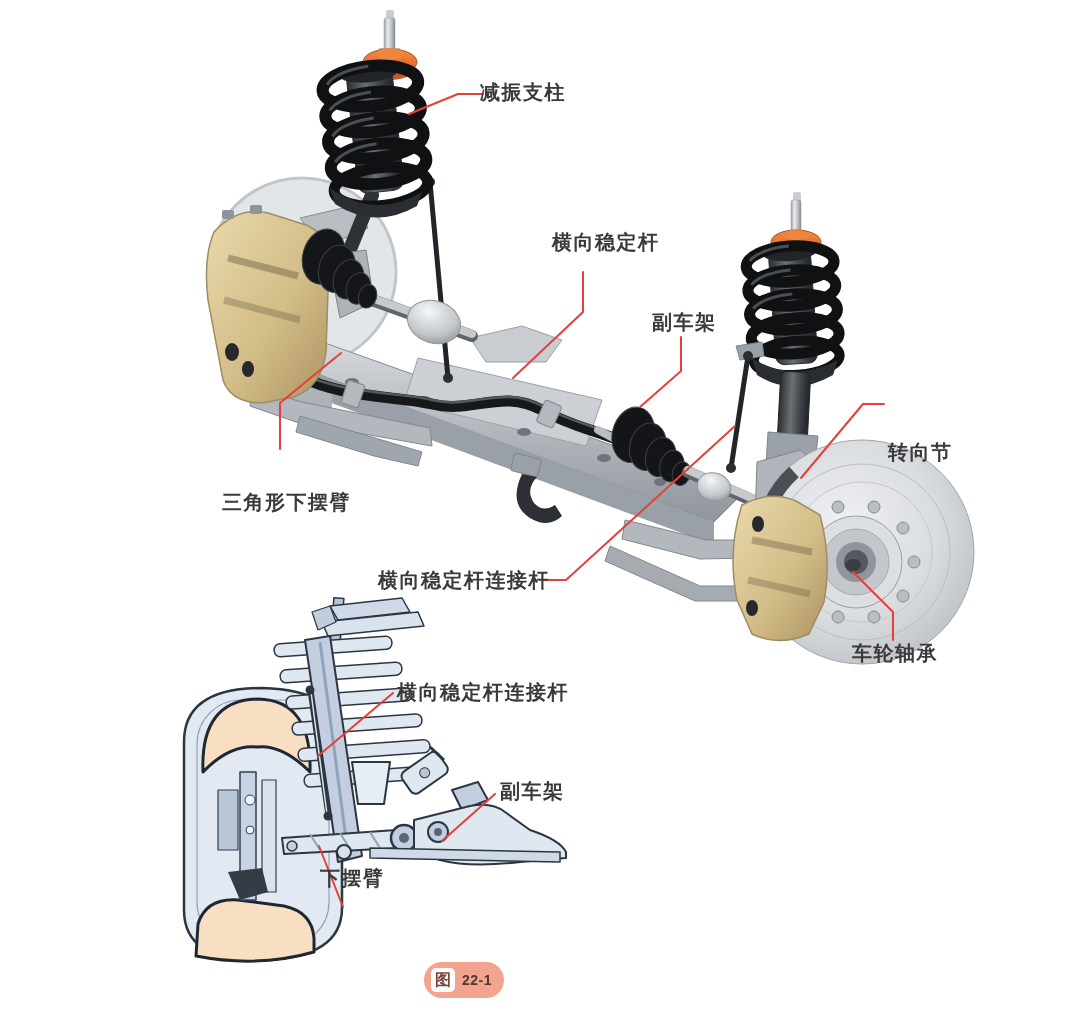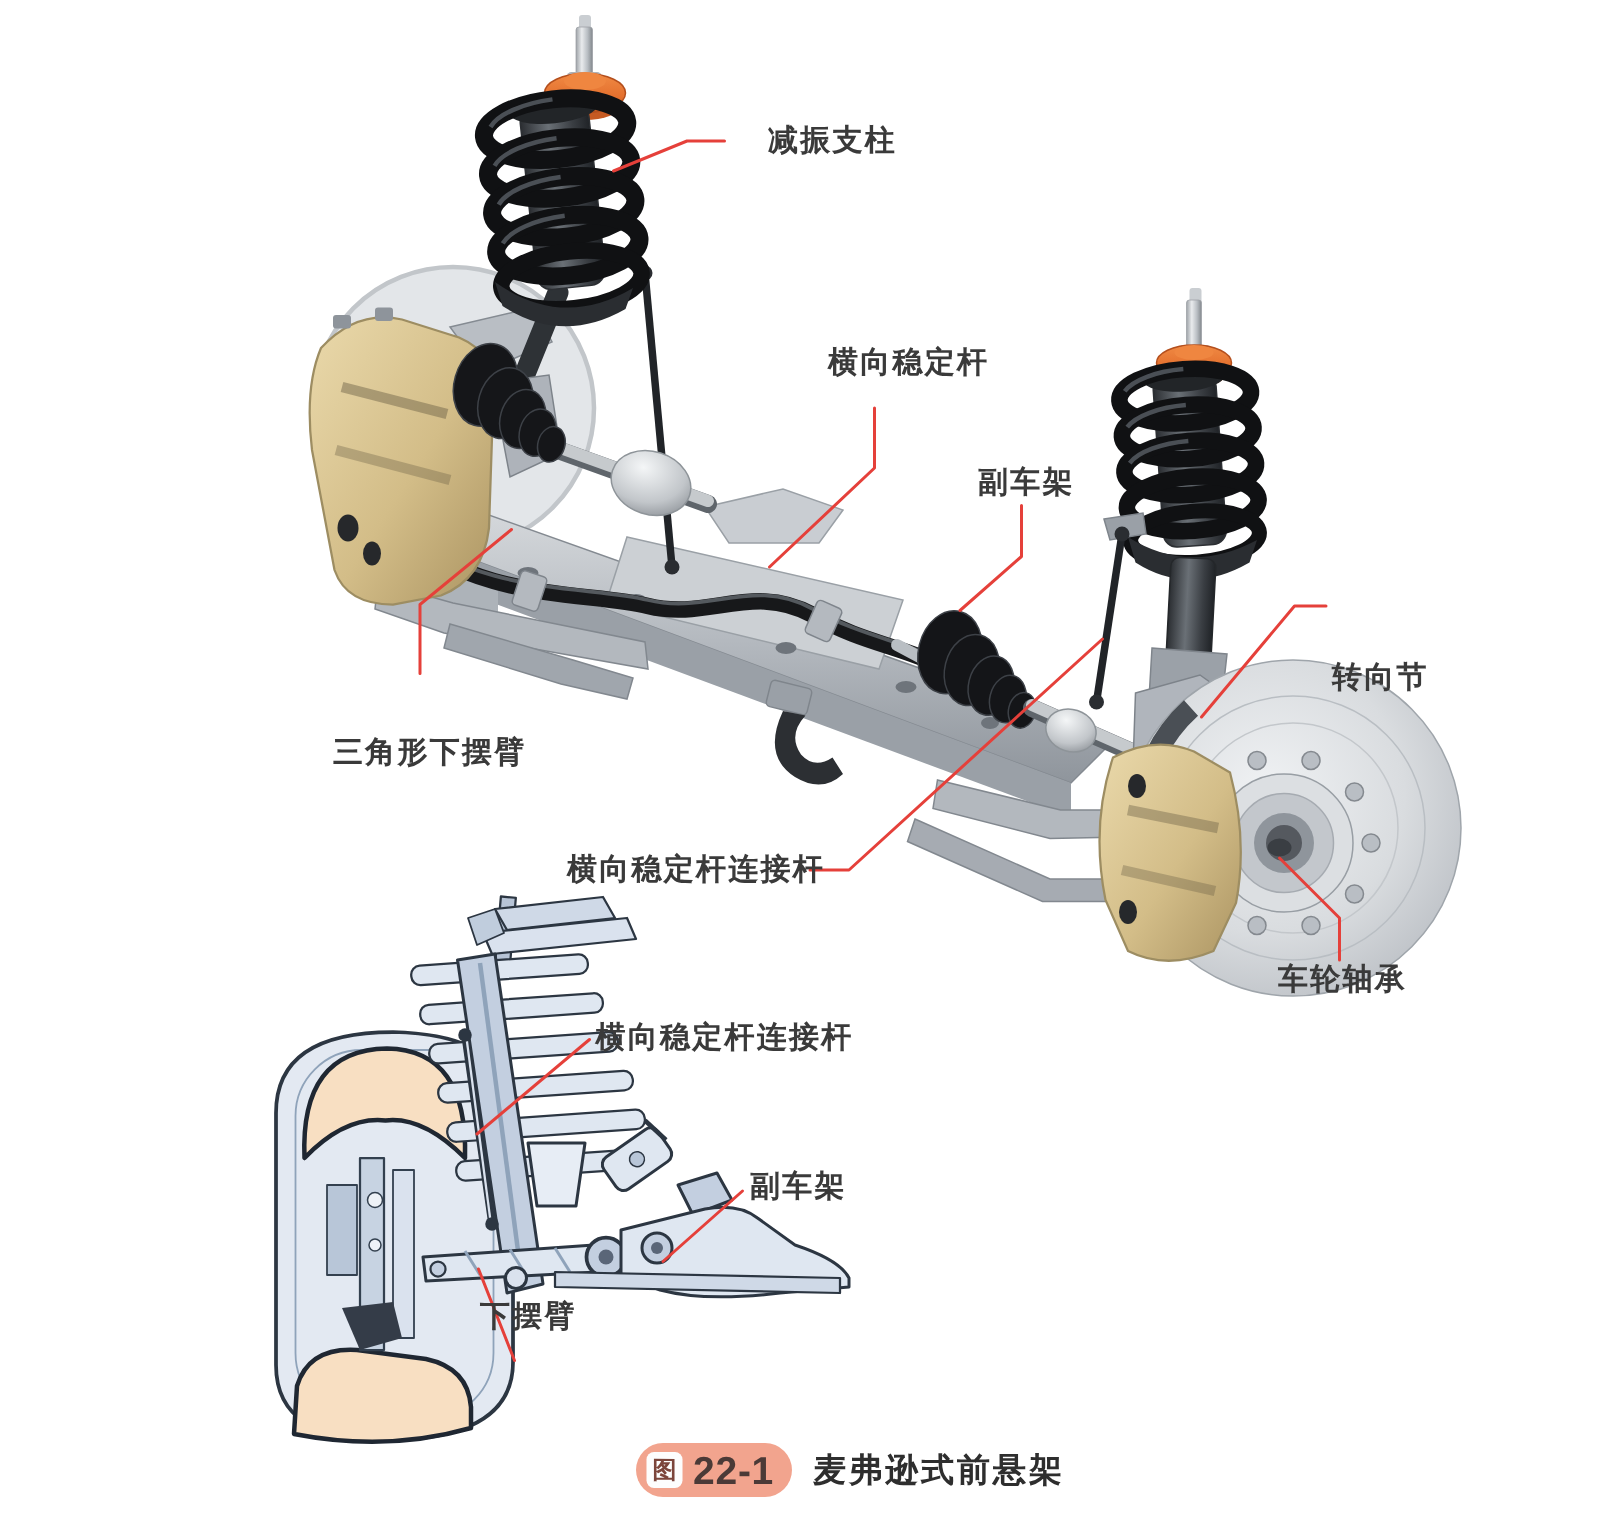--- a/index.html
+++ b/index.html
@@ -16,21 +16,21 @@
     position:absolute;left:424px;top:962px;display:flex;align-items:center;gap:14px;
   }
   .fig-badge{
     display:flex;align-items:center;gap:7px;background:#f2a48e;border-radius:18px;
     height:36px;padding:0 12px 0 7px;
   }
   .fig-badge .prefix-box{
     width:24px;height:24px;background:#fdfdfd;border-radius:5px;display:flex;
     align-items:center;justify-content:center;color:#7c453b;font-size:16px;font-weight:700;
   }
-  .fig-badge .num{color:#4b3a37;font-size:26px;font-weight:700;letter-spacing:0.5px;}
+  .fig-badge .num{color:#4b3a37;font-size:14px;font-weight:700;letter-spacing:0.5px;}
   .fig-title{color:#2e2e2e;font-size:22px;font-weight:700;letter-spacing:2px;}
 </style>
 </head>
 <body>
 
 <div class="canvas">
 
   <svg class="art" width="1080" height="1017" viewBox="0 0 1080 1017">
     <defs>
       <linearGradient id="chromeV" x1="0" y1="0" x2="1" y2="0">
@@ -331,32 +331,31 @@
       <polyline points="884,404 863,404 801,478"></polyline>
       <polyline points="280,449 280,403 341,353"></polyline>
       <polyline points="540,580 566,580 735,426"></polyline>
       <polyline points="893,640 893,612 853,572"></polyline>
       <polyline points="393,693 318,756"></polyline>
       <polyline points="495,794 442,841"></polyline>
       <polyline points="343,907 319,846"></polyline>
     </g>
   </svg>
 
-  <div class="part-label" style="left:512px;top:84px;">减振支柱</div>
+  <div class="part-label" style="left:480px;top:84px;font-family:Liberation Mono, monospace;">减振支柱</div>
   <div class="part-label" style="left:552px;top:232px;">横向稳定杆</div>
   <div class="part-label" style="left:652px;top:312px;">副车架</div>
   <div class="part-label" style="left:888px;top:394px;margin-top:48px;">转向节</div>
   <div class="part-label" style="left:222px;top:460px;margin-top:32px;">三角形下摆臂</div>
   <div class="part-label" style="left:378px;top:570px;">横向稳定杆连接杆</div>
   <div class="part-label" style="left:852px;top:643px;">车轮轴承</div>
   <div class="part-label" style="left:397px;top:682px;">横向稳定杆连接杆</div>
   <div class="part-label" style="left:500px;top:781px;">副车架</div>
   <div class="part-label" style="left:320px;top:868px;">下摆臂</div>
 
   <div class="caption-row">
     <div class="fig-badge">
       <span class="prefix-box">图</span>
       <span class="num">22-1</span>
     </div>
-    <div class="fig-title">麦弗逊式前悬架</div>
   </div>
 
 </div>
 
 </body></html>

